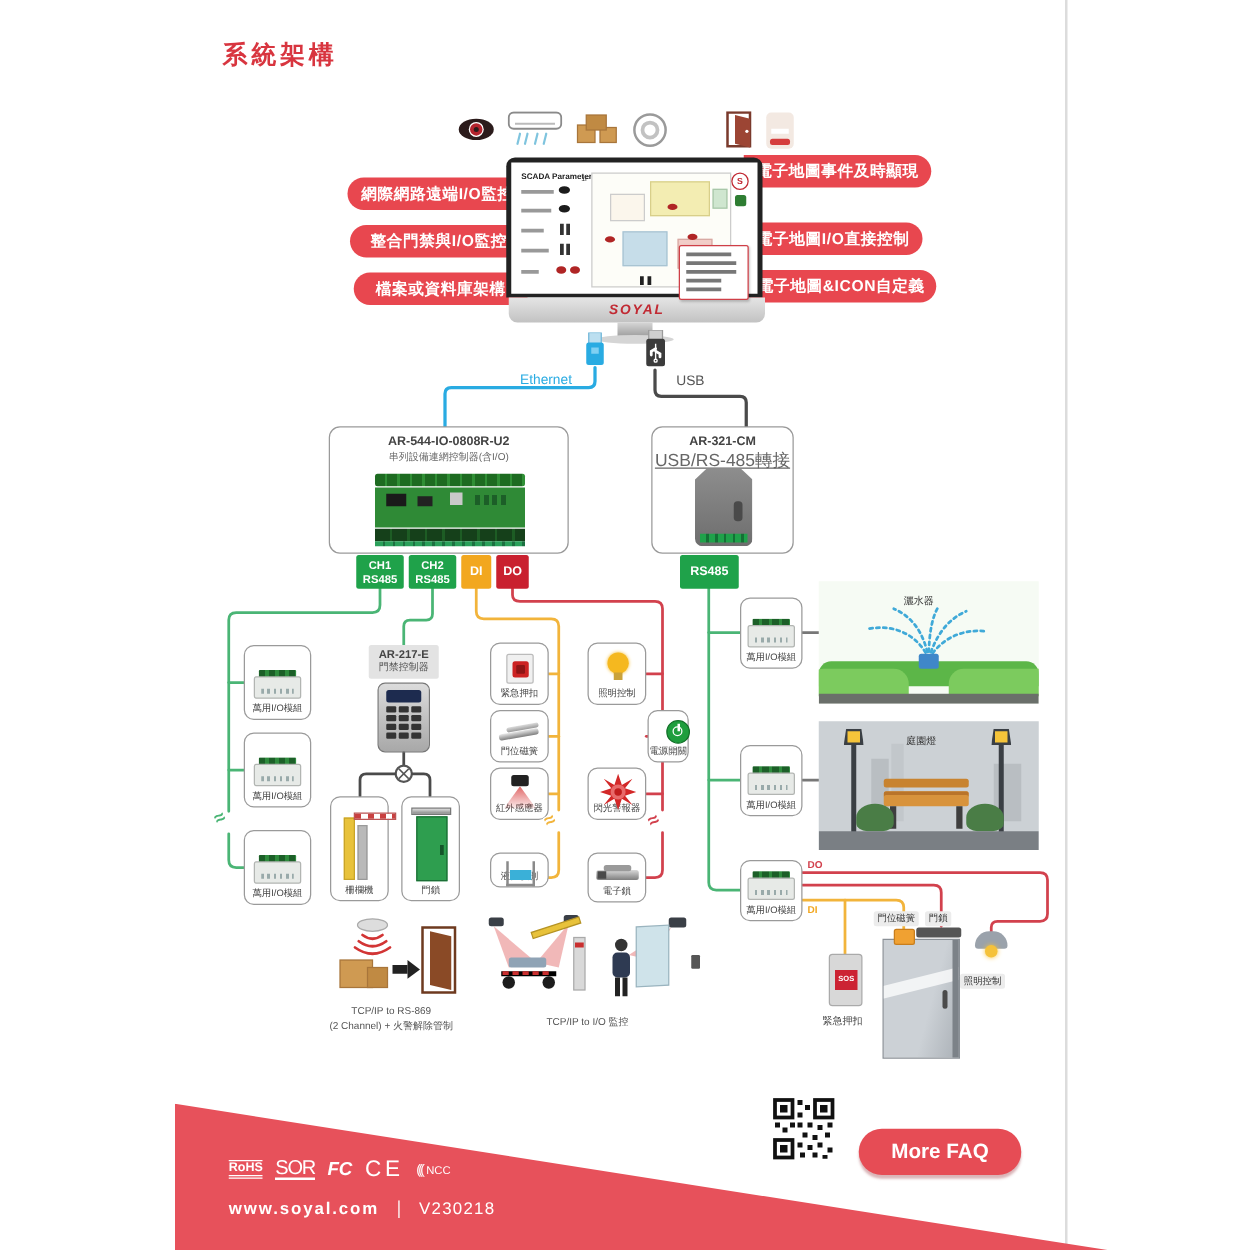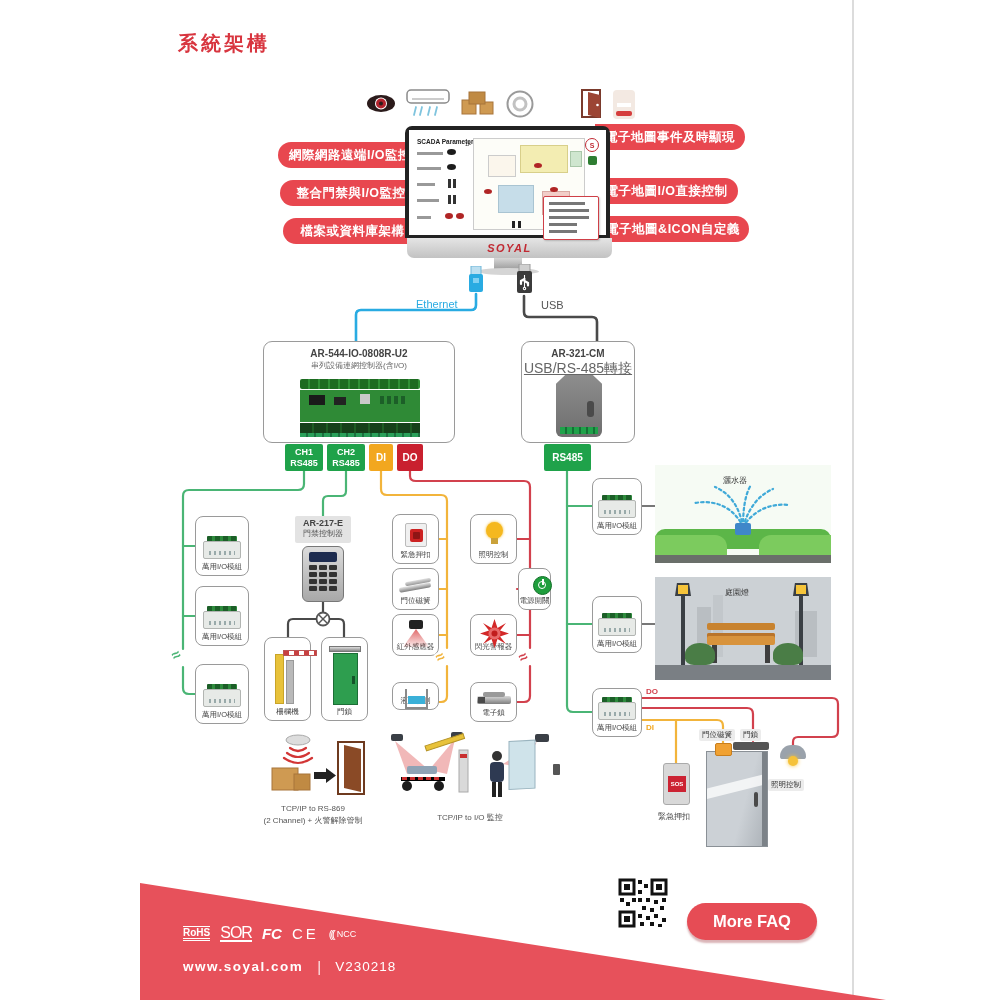--- a/index.html
+++ b/index.html
@@ -562,21 +562,21 @@
     <rect x="168" y="34" width="7" height="11" rx="1" fill="#555"></rect>
   </svg>
 </div>
 <div class="abs" style="left:410px;top:812px;width:120px;text-align:center;font-size:8px;color:#555;">TCP/IP  to  I/O 監控</div>
 
 <div class="abs" style="left:0;top:870px;width:1000px;height:130px;background:var(--footer_red);clip-path:polygon(140px 13px,886px 130px,140px 130px);z-index:5;"></div>
 <div class="abs" style="left:183px;top:925px;display:flex;align-items:center;gap:10px;color:#fff;z-index:6;">
   <span style="font-size:10px;font-weight:bold;border-top:1.5px solid #fff;border-bottom:3px double #fff;line-height:11px;">RoHS</span>
   <span style="font-size:16px;font-weight:normal;letter-spacing:-1px;border-bottom:2px solid #fff;line-height:15px;">SOR</span>
   <span style="font-size:15px;font-weight:bold;font-style:italic;">FC</span>
-  <span style="font-size:15px;letter-spacing:3px;">CE</span>
+  <span style="font-size:18px;letter-spacing:3px;">CE</span>
   <span style="font-size:9px;display:flex;align-items:center;">
       <span style="font-size:11px;letter-spacing:-2px;margin-right:3px;">(((</span>
       <span>NCC</span>
     </span>
 </div>
 <div class="abs" style="left:183px;top:958px;display:flex;align-items:center;gap:14px;color:#fff;z-index:6;">
   <span style="font-size:13.5px;font-weight:bold;letter-spacing:1.5px;">www.soyal.com</span>
   <span style="opacity:.85;font-size:15px;">|</span>
   <span style="font-size:13.5px;font-weight:normal;letter-spacing:1px;">V230218</span>
 </div>

